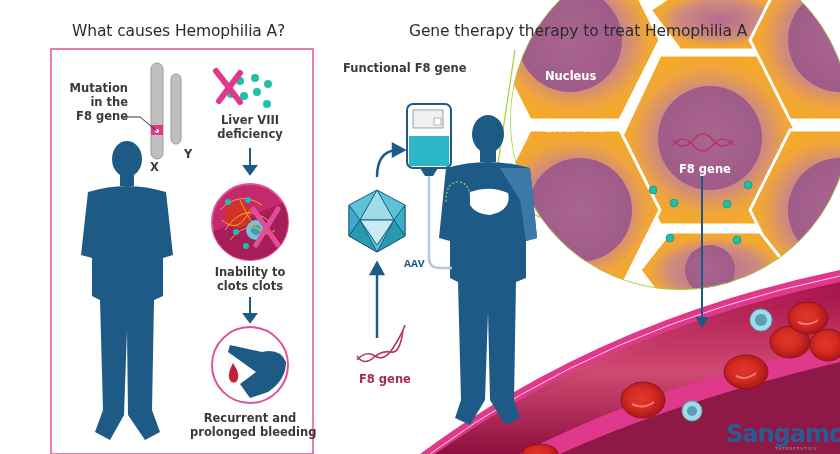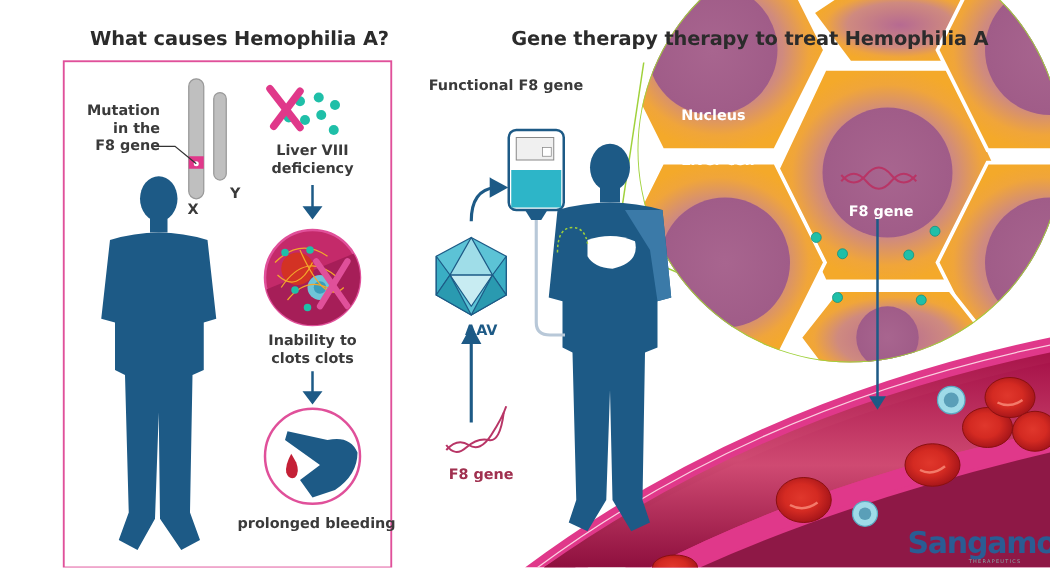--- a/index.html
+++ b/index.html
@@ -1,17 +1,17 @@
 <!DOCTYPE html>
 <html><head>
 <meta charset="utf-8">
 <style>
   html,body{margin:0;padding:0;background:#ffffff;}
   body{width:840px;height:454px;overflow:hidden;position:relative;font-family:"DejaVu Sans","Liberation Sans",sans-serif;}
-  .title{position:absolute;font-weight:bold;color:#2b2b2b;font-size:15.5px;white-space:nowrap;letter-spacing:-0.1px;}
+  .title{position:absolute;font-weight:normal;color:#2b2b2b;font-size:15.5px;white-space:nowrap;letter-spacing:-0.1px;}
   .lbl{position:absolute;font-weight:bold;color:#3a3a3a;font-size:11.5px;line-height:14px;text-align:center;white-space:nowrap;}
   .lbl-l{text-align:center;}
   .lbl-r{text-align:right;}
   .white{color:#ffffff;}
   .navy{color:#1d5a86;}
   .mag{color:#a0304f;}
   svg{position:absolute;left:0;top:0;}
   .logo{position:absolute;left:726px;top:420px;font-family:"DejaVu Sans","Liberation Sans",sans-serif;font-weight:bold;font-size:24px;color:#2a5c93;letter-spacing:-1px;}
   .logo-sub{position:absolute;left:775px;top:446px;font-size:4px;color:#8aa;letter-spacing:1px;}
 </style>
@@ -266,26 +266,27 @@
 
 <div class="lbl" style="left:210px;top:113px;width:80px;">
   <div>Liver VIII</div>
   <div>deficiency</div>
 </div>
 <div class="lbl" style="left:205px;top:265px;width:90px;">
   <div>Inability to</div>
   <div>clots clots</div>
 </div>
 <div class="lbl" style="left:190px;top:411px;width:120px;">
+  <div>Recurrent and</div>
   <div>prolonged bleeding</div>
 </div>
 
 <div class="lbl lbl-l" style="left:343px;top:61px;">
   <div>Functional F8 gene</div>
 </div>
-<div class="lbl navy" style="left:372px;top:257px;">AAV</div>
+<div class="lbl navy" style="left:404px;top:257px;font-family:Liberation Mono, monospace;">AAV</div>
 <div class="lbl mag" style="left:359px;top:372px;">F8 gene</div>
-<div class="lbl white" style="left:545px;top:69px;margin-top:16px;">Nucleus</div>
+<div class="lbl white" style="left:545px;top:69px;">Nucleus</div>
 <div class="lbl white" style="left:545px;top:121px;">Liver cell</div>
 <div class="lbl white" style="left:679px;top:162px;">F8 gene</div>
 
 <div class="logo">Sangamo</div>
 <div class="logo-sub">THERAPEUTICS</div>
 
 </body></html>

